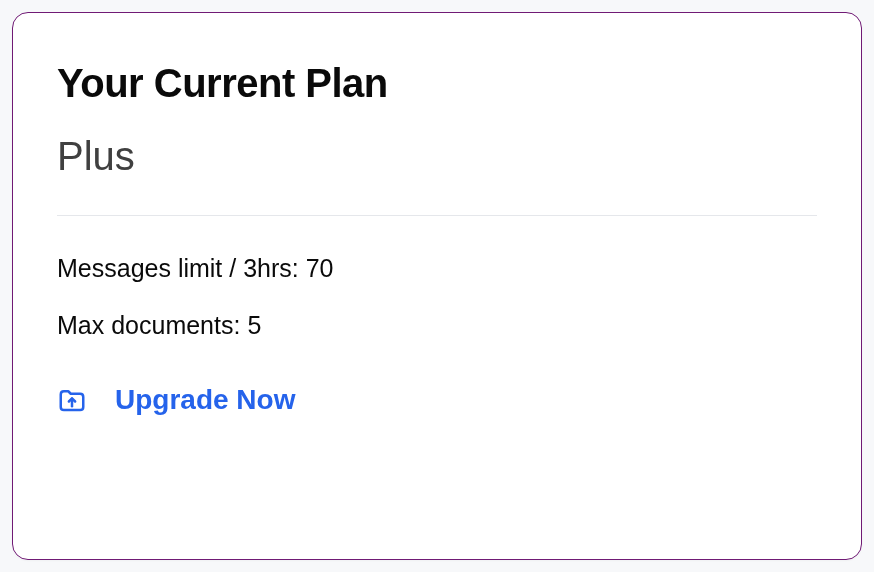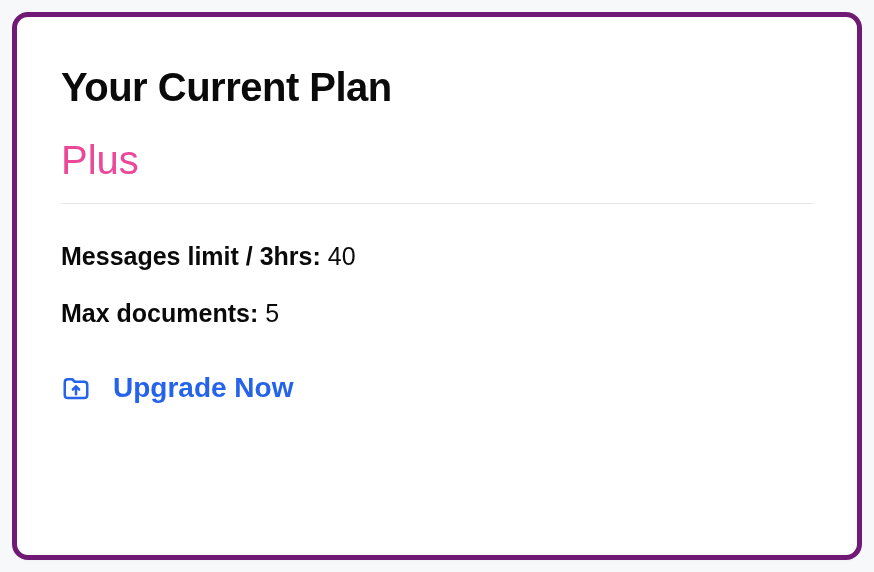--- a/index.html
+++ b/index.html
@@ -9,61 +9,61 @@
     }
     body {
       font-family: -apple-system, BlinkMacSystemFont, "Segoe UI", Helvetica, Arial, sans-serif;
       background: #f7f8fa;
       width: 874px;
       height: 572px;
       padding: 12px;
     }
     .card {
       background: #ffffff;
-      border: 5px solid #701a75;
+      border: 1px solid #701a75;
       border-radius: 16px;
       padding: 48px 44px 40px 44px;
       width: 100%;
       height: 100%;
       box-shadow: 0 1px 2px rgba(0,0,0,0.03);
     }
     .title {
       font-size: 40px;
       font-weight: 800;
       color: #0a0a0a;
       letter-spacing: -0.5px;
       margin-bottom: 28px;
     }
     .plan-name {
       font-size: 40px;
       font-weight: 400;
-      color: #ec4899;
-      margin-bottom: 20px;
+      color: #404040;
+      margin-bottom: 36px;
     }
     .divider {
       border: none;
       border-top: 1px solid #e5e7eb;
       margin-bottom: 36px;
     }
     .detail-row {
       font-size: 25px;
       color: #0a0a0a;
       margin-bottom: 24px;
       line-height: 1.3;
     }
     .detail-label {
-      font-weight: 700;
+      font-weight: 400;
     }
     .detail-value {
       font-weight: 400;
     }
     .upgrade-row {
       display: flex;
       align-items: center;
-      gap: 22px;
+      gap: 28px;
       margin-top: 43px;
       cursor: pointer;
     }
     .upgrade-icon {
       width: 30px;
       height: 30px;
       color: #2563eb;
       display: flex;
       align-items: center;
       justify-content: center;
@@ -77,21 +77,21 @@
 </head>
 <body>
 
 <div class="card">
   <h1 class="title">Your Current Plan</h1>
   <div class="plan-name">Plus</div>
   <hr class="divider">
 
   <div class="detail-row">
     <span class="detail-label">Messages limit / 3hrs:</span>
-    <span class="detail-value">40</span>
+    <span class="detail-value">70</span>
   </div>
 
   <div class="detail-row">
     <span class="detail-label">Max documents:</span>
     <span class="detail-value">5</span>
   </div>
 
 
 
   <div class="upgrade-row">

